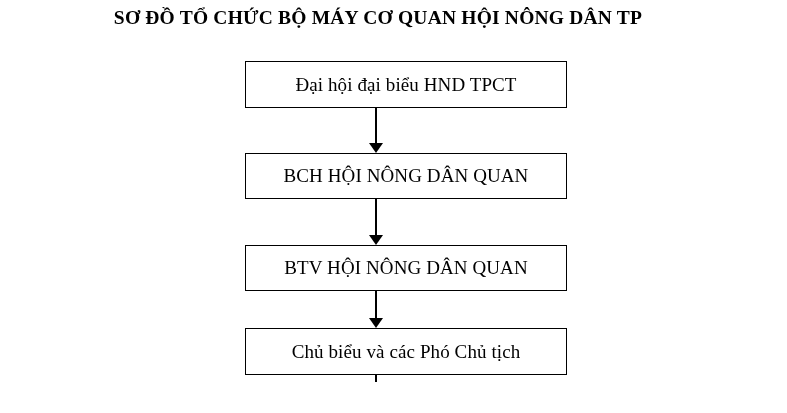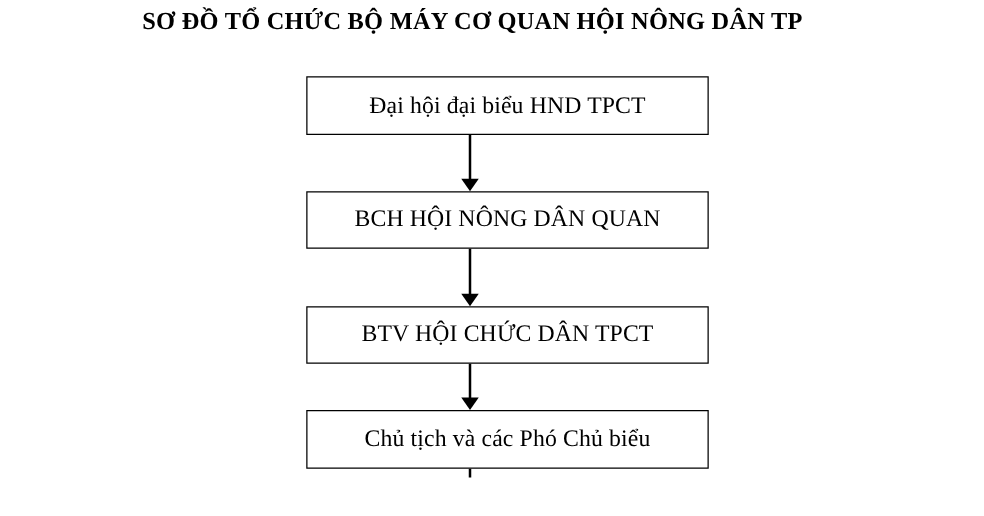--- a/index.html
+++ b/index.html
@@ -137,29 +137,29 @@
   <div class="node-box" id="node-1">
     <span class="node-label">BCH HỘI NÔNG DÂN QUAN</span>
   </div>
 
   <div class="connector" id="connector-1">
     <div class="shaft"></div>
     <div class="head"></div>
   </div>
 
   <div class="node-box" id="node-2">
-    <span class="node-label">BTV HỘI CHỨC DÂN TPCT</span>
+    <span class="node-label">BTV HỘI NÔNG DÂN QUAN</span>
   </div>
 
   <div class="connector" id="connector-2">
     <div class="shaft"></div>
     <div class="head"></div>
   </div>
 
   <div class="node-box" id="node-3">
-    <span class="node-label">Chủ tịch và các Phó Chủ biểu</span>
+    <span class="node-label">Chủ biểu và các Phó Chủ tịch</span>
   </div>
 
   <div id="connector-3">
     <div class="shaft"></div>
   </div>
 
 </div>
 
 </body></html>

